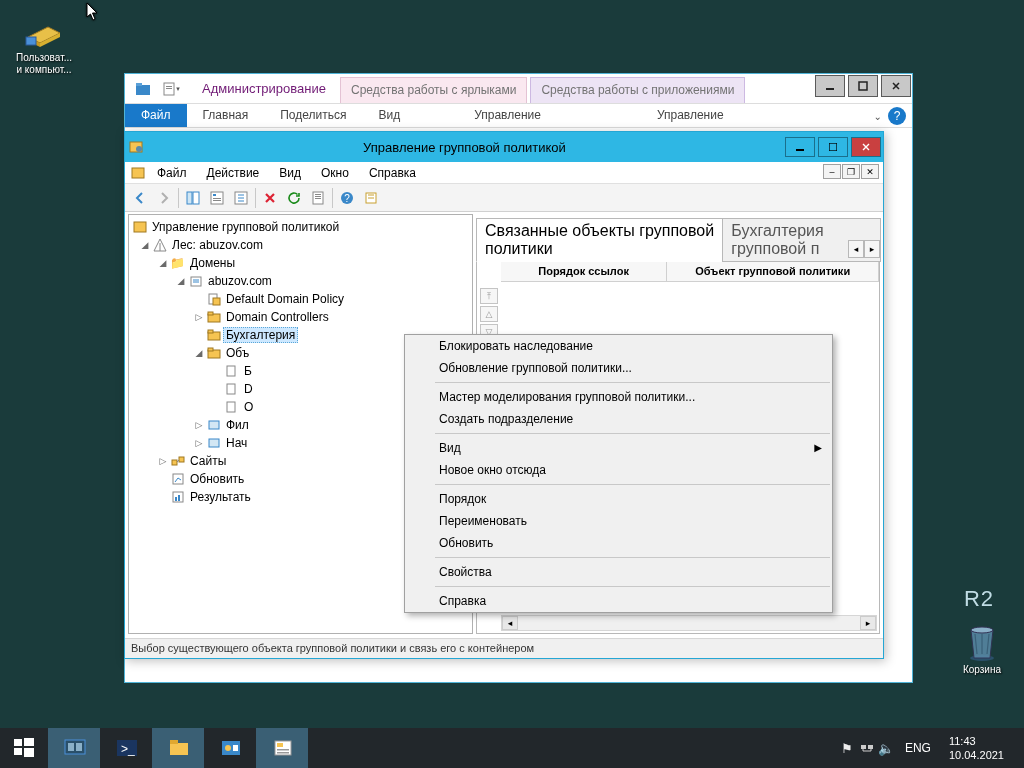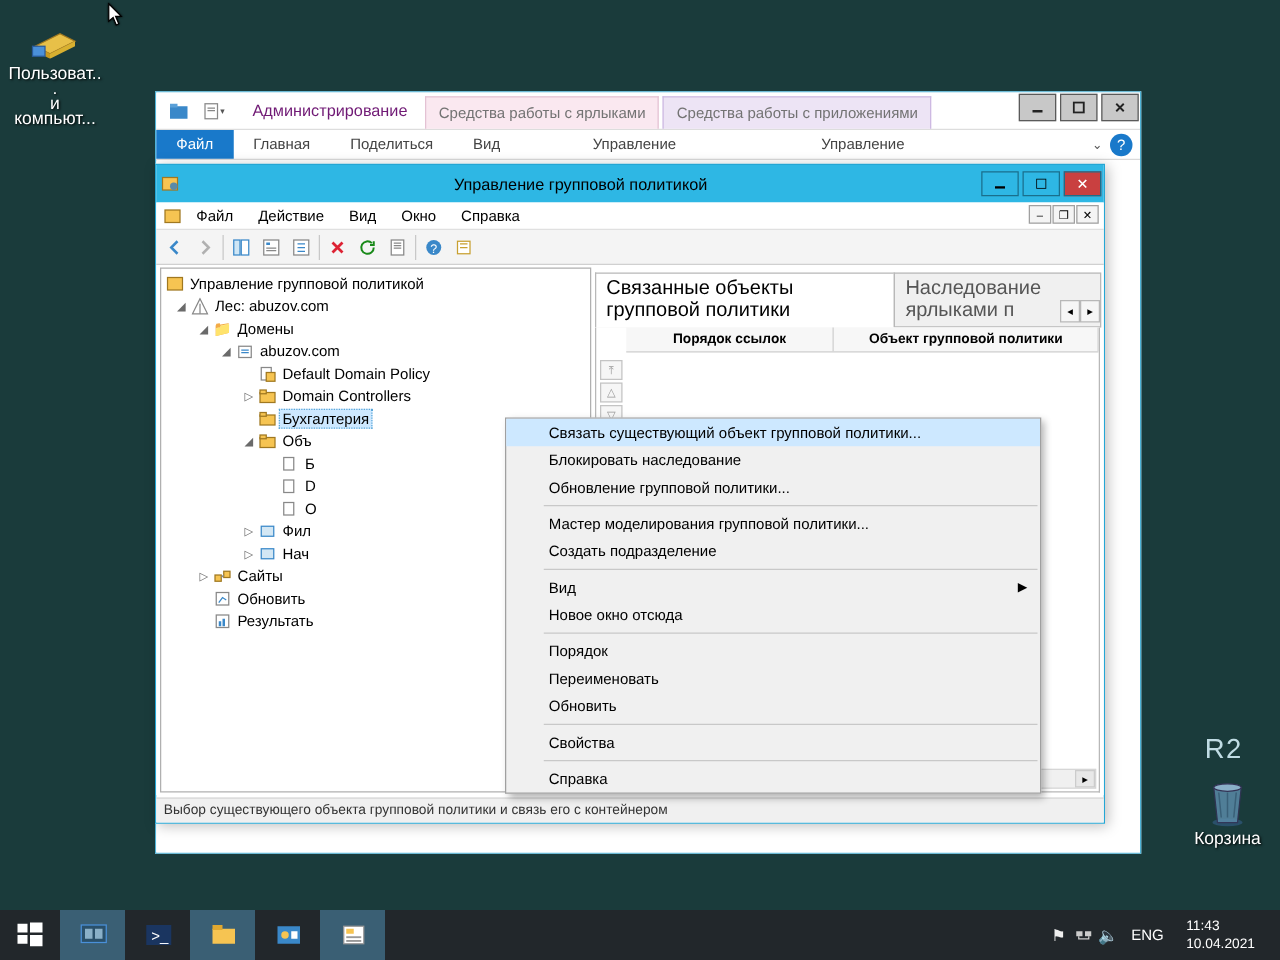--- a/index.html
+++ b/index.html
@@ -1,19 +1,19 @@
 <!DOCTYPE html>
 <html><head>
 <meta charset="utf-8">
 <style>
   * { box-sizing: border-box; font-family: "Segoe UI", Tahoma, sans-serif; }
   html, body { margin:0; padding:0; width:1024px; height:768px; overflow:hidden; background:#1a3b3b; }
   
   .desktop { position:relative; width:1024px; height:728px; background:#1a3b3b; }
-  .desktop-icon { position:absolute; width:76px; text-align:center; color:#fff; font-size:14px; text-shadow:1px 1px 2px #000; cursor:pointer; }
+  .desktop-icon { position:absolute; width:76px; text-align:center; color:#fff; font-size:10px; text-shadow:1px 1px 2px #000; cursor:pointer; }
   .desktop-icon .ico { width:40px; height:40px; margin:0 auto 2px; display:flex; align-items:center; justify-content:center; font-size:28px; }
   .desktop-icon .lbl { line-height:12px; word-break:break-word; }
   .cursor { position:absolute; top:2px; left:86px; width:14px; height:20px; pointer-events:none; }
   .cursor svg { filter: drop-shadow(0 0 1px #000); }
 
   
   .win-admin { position:absolute; top:73px; left:124px; width:789px; height:610px; background:#fff; border:1px solid #4fb4d8; }
   .titlebar { height:30px; background:#fff; display:flex; align-items:stretch; border-bottom:1px solid #ddd;}
   .tb-left { display:flex; align-items:center; padding-left:4px; }
   .qat-btn { width:26px; height:22px; margin:3px 1px; border:1px solid transparent; display:flex; align-items:center; justify-content:center; }
@@ -448,21 +448,21 @@
                 </svg>
               </span>
               <span class="tlabel">Результать</span>
             </div>
         </div>
       </div>
       <div class="right-pane">
         <div class="detail-title">Бухгалтерия</div>
         <div class="tabstrip">
           <div class="dtab">Связанные объекты групповой политики</div>
-          <div class="dtab inactive">Наследование ярлыками п</div>
+          <div class="dtab inactive">Бухгалтерия групповой п</div>
           <div class="scroll">
             <div class="sbtn">◂</div>
             <div class="sbtn">▸</div>
           </div>
         </div>
         <div class="grid-area">
           <div class="updown">
             <div class="udbtn">⤒</div>
             <div class="udbtn">△</div>
             <div class="udbtn">▽</div>
@@ -477,21 +477,20 @@
             <div class="htrack"></div>
             <div class="harrow">▸</div>
           </div>
         </div>
       </div>
     </div>
     <div class="status-bar">Выбор существующего объекта групповой политики и связь его с контейнером</div>
   </div>
 
   <div class="ctxmenu" id="ctxmenu">
-      <div class="cmi sel">Связать существующий объект групповой политики...</div>
       <div class="cmi">Блокировать наследование</div>
       <div class="cmi">Обновление групповой политики...</div>
       <div class="cmisep"></div>
       <div class="cmi">Мастер моделирования групповой политики...</div>
       <div class="cmi">Создать подразделение</div>
       <div class="cmisep"></div>
       <div class="cmi">Вид<span class="arrow">▶</span></div>
       <div class="cmi">Новое окно отсюда</div>
       <div class="cmisep"></div>
       <div class="cmi">Порядок</div>

